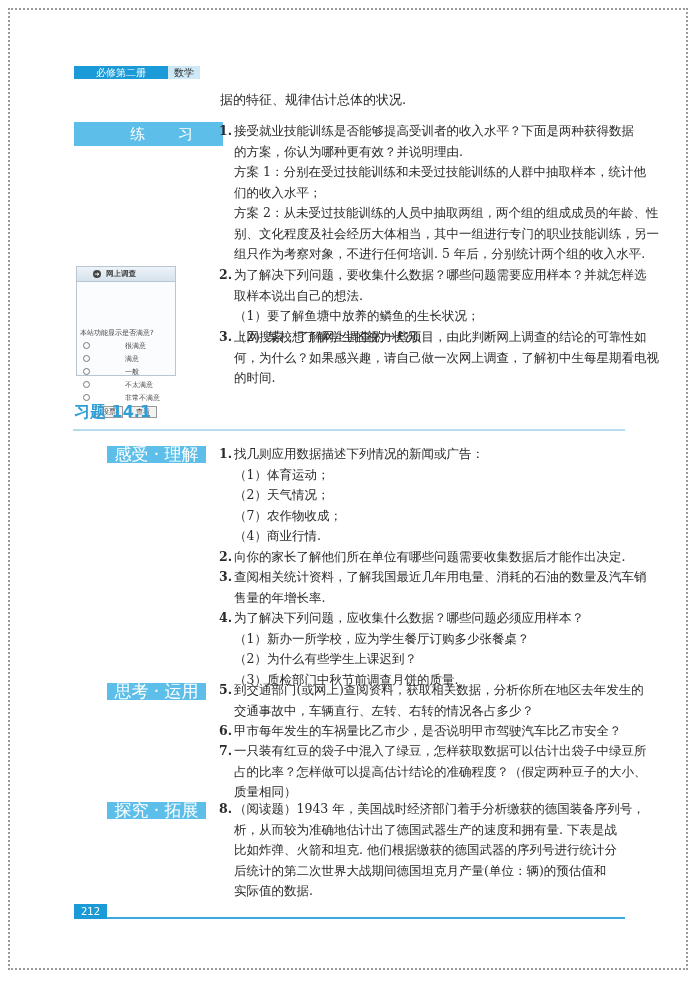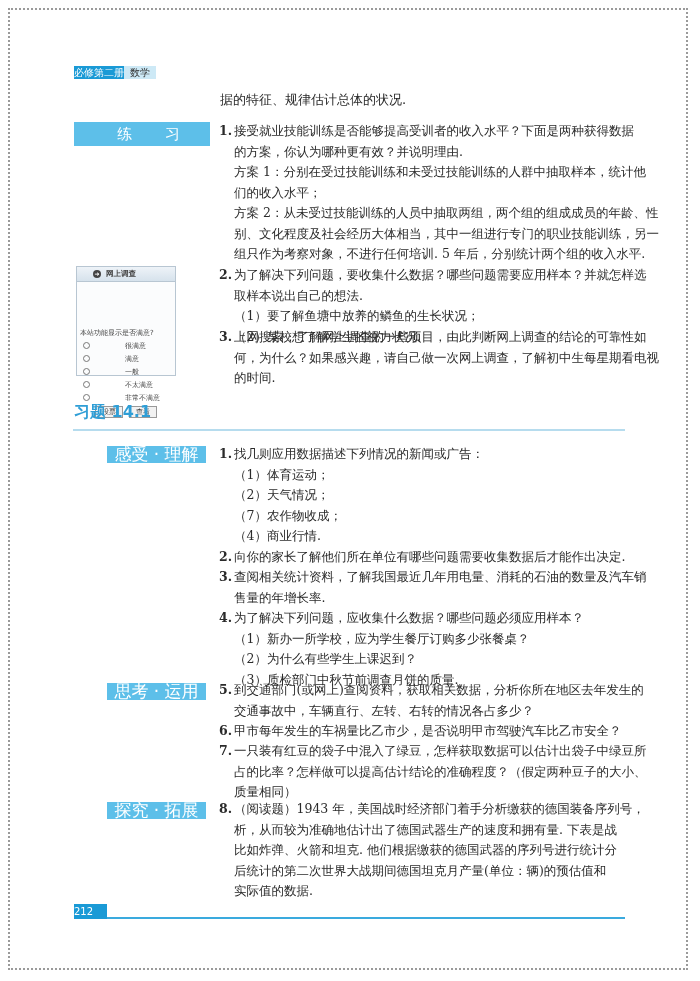--- a/index.html
+++ b/index.html
@@ -2,28 +2,28 @@
 <html><head>
   <meta charset="utf-8">
   <style>
     html, body { margin: 0; padding: 0; background: #ffffff; }
     body { width: 700px; height: 981px; position: relative; overflow: hidden;
            font-family: "DejaVu Serif", "Liberation Serif", serif; color: #2a2a2a; }
     .page-border { position: absolute; left: 8px; top: 8px; width: 680px; height: 962px;
                    border: 2px dotted #9a9a9a; box-sizing: border-box; }
     .hdr { position: absolute; left: 74px; top: 66px; height: 13px; display: flex; font-size: 10px;
            font-family: "DejaVu Sans", "Liberation Sans", sans-serif; line-height: 13px; }
-    .hdr .book { background: #1a9ad6; color: #fff; padding: 0 0; }
+    .hdr .book { background: #1a9ad6; color: #fff; padding: 0 22px; }
     .hdr .subj { background: #cde9f6; color: #333; padding: 0 6px; }
 
     .abs { position: absolute; }
     .txt { font-size: 12.5px; line-height: 20.5px; white-space: nowrap; }
     .intro { left: 220px; top: 90px; font-size: 13px; }
 
-    .practice-label { left: 74px; top: 122px; width: 136px; height: 24px; background: #5dbfe9;
+    .practice-label { left: 74px; top: 122px; width: 149px; height: 24px; background: #5dbfe9;
                       color: #fff; font-family: "DejaVu Sans", "Liberation Sans", sans-serif;
                       font-size: 15px; line-height: 24px; text-align: right; box-sizing: border-box;
                       padding-right: 16px; letter-spacing: 14px; }
 
     .q { position: absolute; font-size: 12.5px; line-height: 20.5px; }
     .q .num { position: absolute; left: -15px; top: 0; font-weight: bold; }
     .q .line { white-space: nowrap; display: block; }
 
     .survey { left: 76px; top: 266px; width: 100px; height: 110px; border: 1px solid #b8c6d2;
               background: #fbfcfd; font-family: "DejaVu Sans", "Liberation Sans", sans-serif;
@@ -41,21 +41,21 @@
     .section-title { left: 74px; top: 402px; font-family: "DejaVu Sans", "Liberation Sans", sans-serif;
                      font-size: 16px; color: #2f9ed6; font-weight: bold; }
     .section-rule { left: 73px; top: 429px; width: 552px; height: 2px; background: #b6dcee; }
 
     .cat-label { position: absolute; left: 107px; width: 99px; height: 17px; background: #5dbfe9;
                  color: #fff; font-family: "DejaVu Sans", "Liberation Sans", sans-serif; font-size: 17px;
                  line-height: 17px; text-align: center; }
 
     .page-num { left: 74px; top: 904px; width: 33px; height: 15px; background: #1a9ad6; color: #fff;
                 font-family: "DejaVu Sans", "Liberation Sans", sans-serif; font-size: 10px; line-height: 15px;
-                }
+                text-align: center; }
     .page-rule { left: 107px; top: 917px; width: 518px; height: 2px; background: #3aaade; }
   </style>
 </head>
 <body>
 
 <div class="page-border"></div>
 
 <div class="hdr">
   <span class="book">必修第二册</span>
   <span class="subj">数学</span>

